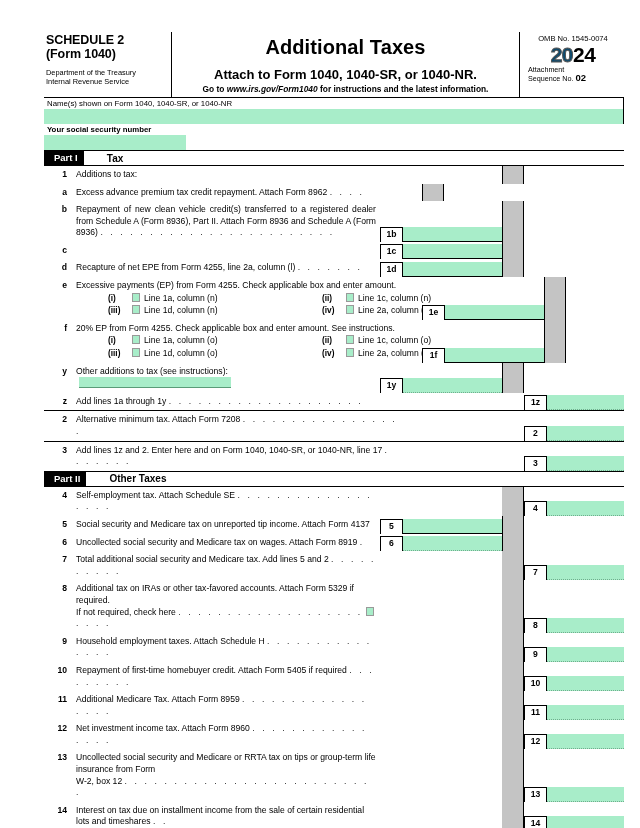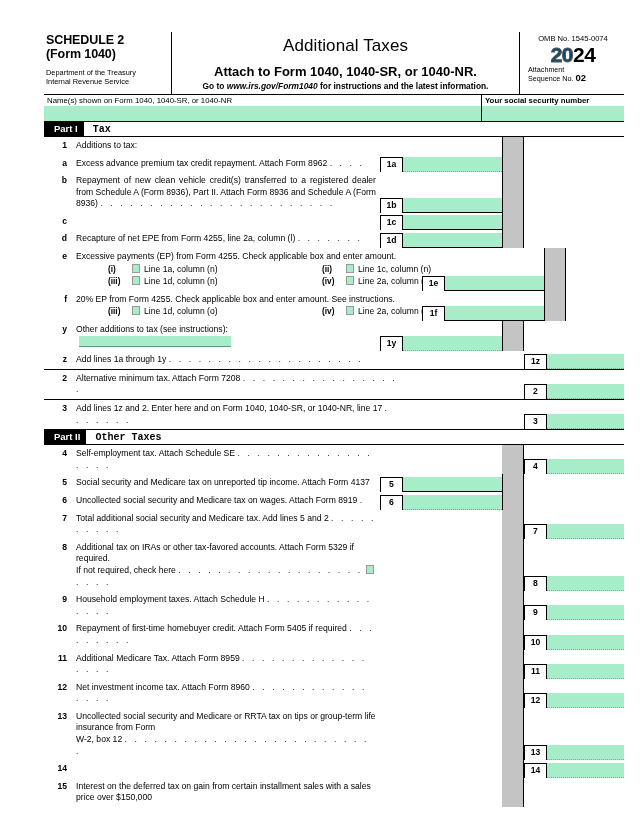--- a/index.html
+++ b/index.html
@@ -52,22 +52,22 @@
     line-height: 8.6px;
   }
   .hdr-mid {
     flex: 1;
     text-align: center;
     padding: 3px 4px 3px 4px;
     box-sizing: border-box;
     border-right: 1.2px solid #000;
   }
   .main-title {
-    font-size: 17px;
-    font-weight: normal;
+    font-size: 20px;
+    font-weight: bold;
     letter-spacing: 0.1px;
     margin-top: 1px;
   }
   .sub1 {
     font-size: 13px;
     font-weight: bold;
     margin-top: 8px;
   }
   .sub2 {
     font-size: 8.4px;
@@ -102,20 +102,21 @@
     text-align: left;
     padding-left: 4px;
     margin-top: 1px;
   }
   .attseq b { font-size: 9.5px; }
 
   
   .namerow {
     display: flex;
     border-bottom: 1.6px solid #000;
+    flex-direction: column;
   }
   .namecell {
     flex: 1;
     border-right: 1.2px solid #000;
     box-sizing: border-box;
   }
   .ssncell {
     width: 142px;
     box-sizing: border-box;
   }
@@ -145,22 +146,21 @@
     padding: 1px 6px 1px 10px;
     line-height: 12px;
     height: 14px;
     box-sizing: border-box;
     display: flex;
     align-items: center;
   }
   .parttitle {
     font-size: 10px;
     font-weight: bold;
-    padding-left: 9px;
-    font-family: Liberation Mono, monospace;
+    padding-left: 23px;
   }
 
   
   .rows { border-bottom: 0; }
   .row {
     display: flex;
     align-items: stretch;
     position: relative;
   }
   .row-desc {
@@ -346,24 +346,20 @@
         <div class="col-gray"></div>
         <div class="col-outer">
             <div class="blank-outer"></div>
           </div>
       </div>
 
       <div class="row">
         <div class="row-desc">
           <div class="lineno">a</div>
           <div class="desc"><span>Excess advance premium tax credit repayment. Attach Form 8962</span> <span class="leader">.   .   .   .</span></div>
-        </div>
-        <div class="col-inner tallcell">
-          <div class="numbox">1a</div>
-          <div class="moneyfield dotted"></div>
         </div>
         <div class="col-gray"></div>
         <div class="col-outer">
             <div class="blank-outer"></div>
           </div>
       </div>
 
       <div class="row">
         <div class="row-desc">
           <div class="lineno">b</div>
@@ -432,20 +428,24 @@
             <div class="blank-outer"></div>
           </div>
       </div>
 
       <div class="row">
         <div class="row-desc">
           <div class="lineno">f</div>
           <div class="desc">
             <span class="just">20% EP from Form 4255. Check applicable box and enter amount. See instructions.</span>
             <div class="subgrid">
+              <div class="subcol"><span class="rn">(i)</span><span class="cb"></span><span>Line 1a, column (o)</span></div>
+              <div class="subcol"><span class="rn">(ii)</span><span class="cb"></span><span>Line 1c, column (o)</span></div>
+            </div>
+            <div class="subgrid">
               <div class="subcol"><span class="rn">(iii)</span><span class="cb"></span><span>Line 1d, column (o)</span></div>
               <div class="subcol"><span class="rn">(iv)</span><span class="cb"></span><span>Line 2a, column (o)</span> <span class="leader">.   .   .   .</span></div>
             </div>
           </div>
         </div>
         <div class="col-inner tallcell">
           <div class="numbox">1f</div>
           <div class="moneyfield"></div>
         </div>
         <div class="col-gray"></div>
@@ -671,20 +671,21 @@
         <div class="col-gray" style="border-left:none;"></div>
         <div class="col-outer tallcell">
           <div class="numbox">13</div>
           <div class="moneyfield dotted"></div>
         </div>
       </div>
 
       <div class="row">
         <div class="row-desc">
           <div class="lineno">14</div>
+          <div class="desc"><span>Interest on tax due on installment income from the sale of certain residential lots and timeshares</span> <span class="leader">.   .</span></div>
         </div>
         <div class="col-inner">
             <div class="spacer-cell"></div>
           </div>
         <div class="col-gray" style="border-left:none;"></div>
         <div class="col-outer tallcell">
           <div class="numbox">14</div>
           <div class="moneyfield dotted"></div>
         </div>
       </div>

